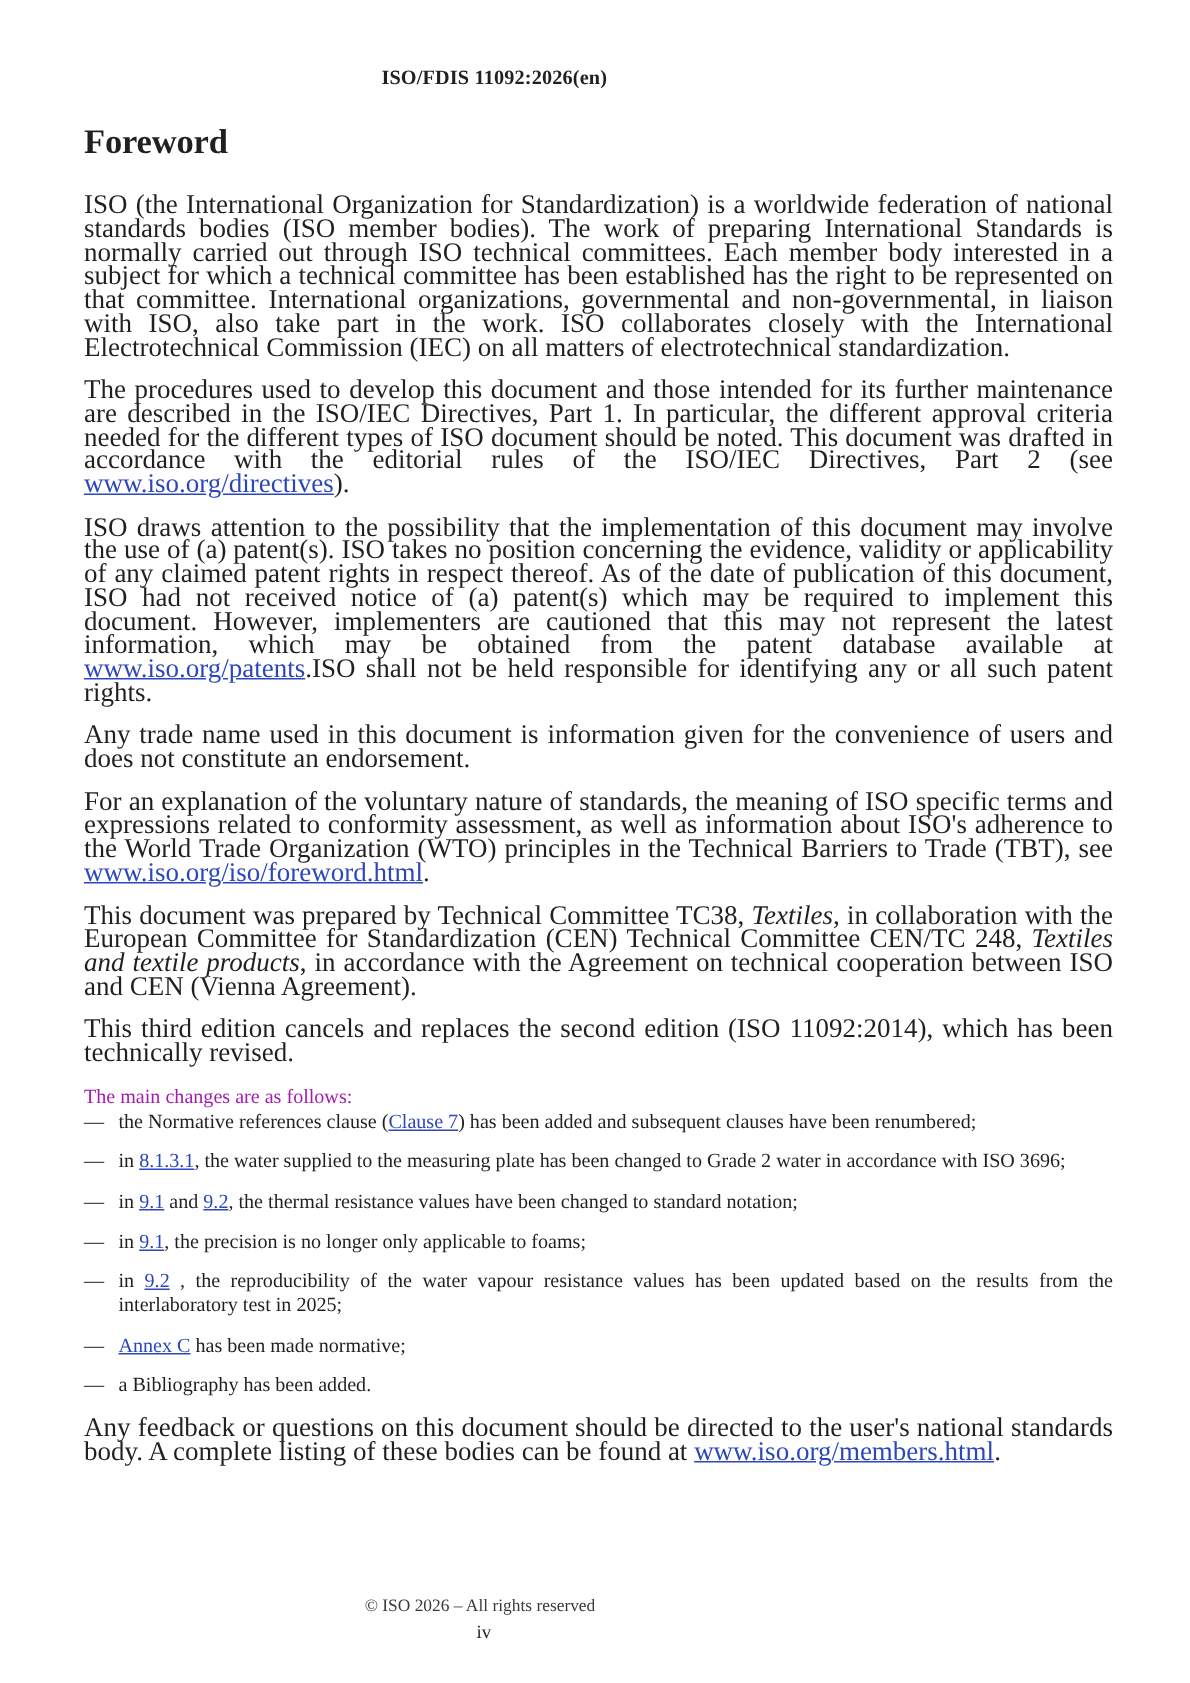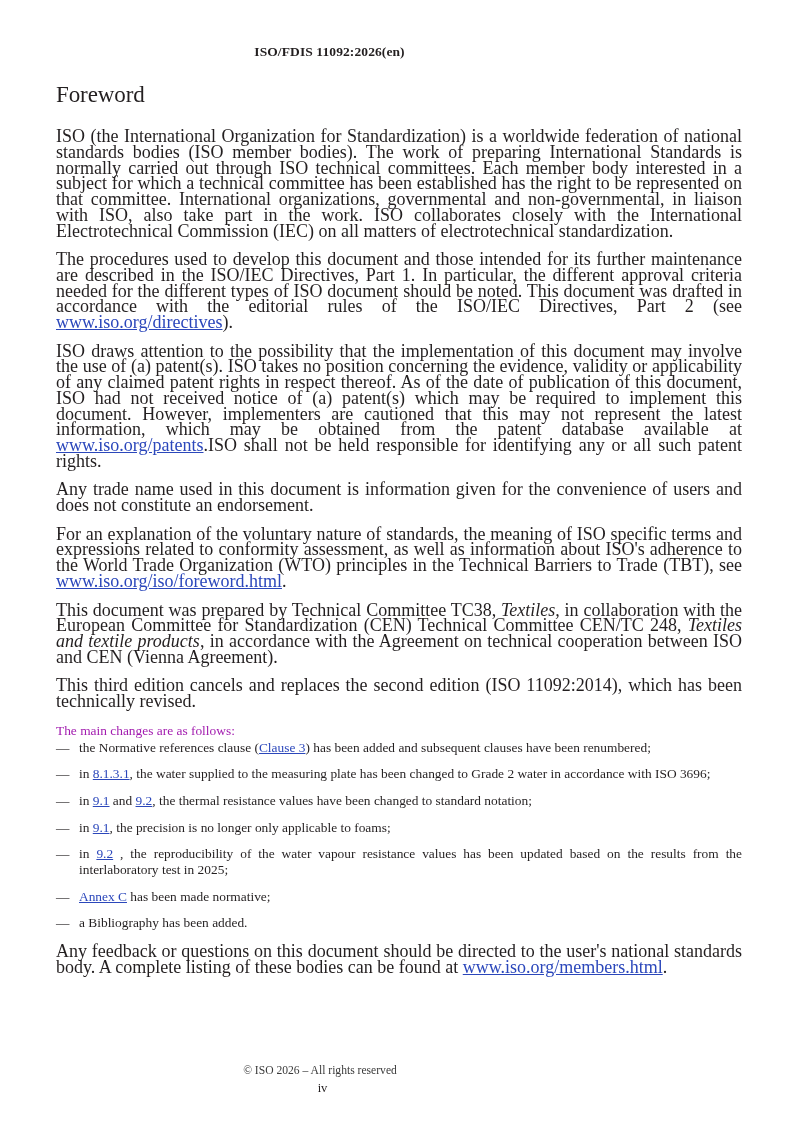--- a/index.html
+++ b/index.html
@@ -37,21 +37,21 @@
 
   .content {
     position: absolute;
     left: 56px;
     top: 82px;
     width: 686px;
   }
 
   h1.title {
     font-size: 23px;
-    font-weight: normal;
+    font-weight: bold;
     margin: 0 0 22px 0;
     line-height: 1.1;
     letter-spacing: -0.1px;
     color: #231f20;
   }
 
   p.para {
     margin: 0 0 13px 0;
     font-size: 18px;
     line-height: 15.7px;
@@ -142,21 +142,21 @@
 
     <p class="para"><span>This document was prepared by Technical Committee TC38, </span><em class="it">Textiles,</em><span> in collaboration with the European Committee for Standardization (CEN) Technical Committee CEN/TC 248, </span><em class="it">Textiles and textile products</em><span>, in accordance with the Agreement on technical cooperation between ISO and CEN (Vienna Agreement).</span></p>
 
     <p class="para">This third edition cancels and replaces the second edition (ISO 11092:2014), which has been technically revised.</p>
 
     <p class="intro-line">The main changes are as follows:</p>
 
     <ul class="changes">
       <li>
         <span class="dash">—</span>
-        <span class="li-text"><span>the Normative references clause (</span><a class="link" href="#">Clause 3</a><span>) has been added and subsequent clauses have been renumbered;</span></span>
+        <span class="li-text"><span>the Normative references clause (</span><a class="link" href="#">Clause 7</a><span>) has been added and subsequent clauses have been renumbered;</span></span>
       </li>
       <li>
         <span class="dash">—</span>
         <span class="li-text"><span>in </span><a class="link" href="#">8.1.3.1</a><span>, the water supplied to the measuring plate has been changed to Grade 2 water in accordance with ISO 3696;</span></span>
       </li>
       <li>
         <span class="dash">—</span>
         <span class="li-text"><span>in </span><a class="link" href="#">9.1</a><span> and </span><a class="link" href="#">9.2</a><span>, the thermal resistance values have been changed to standard notation;</span></span>
       </li>
       <li>

